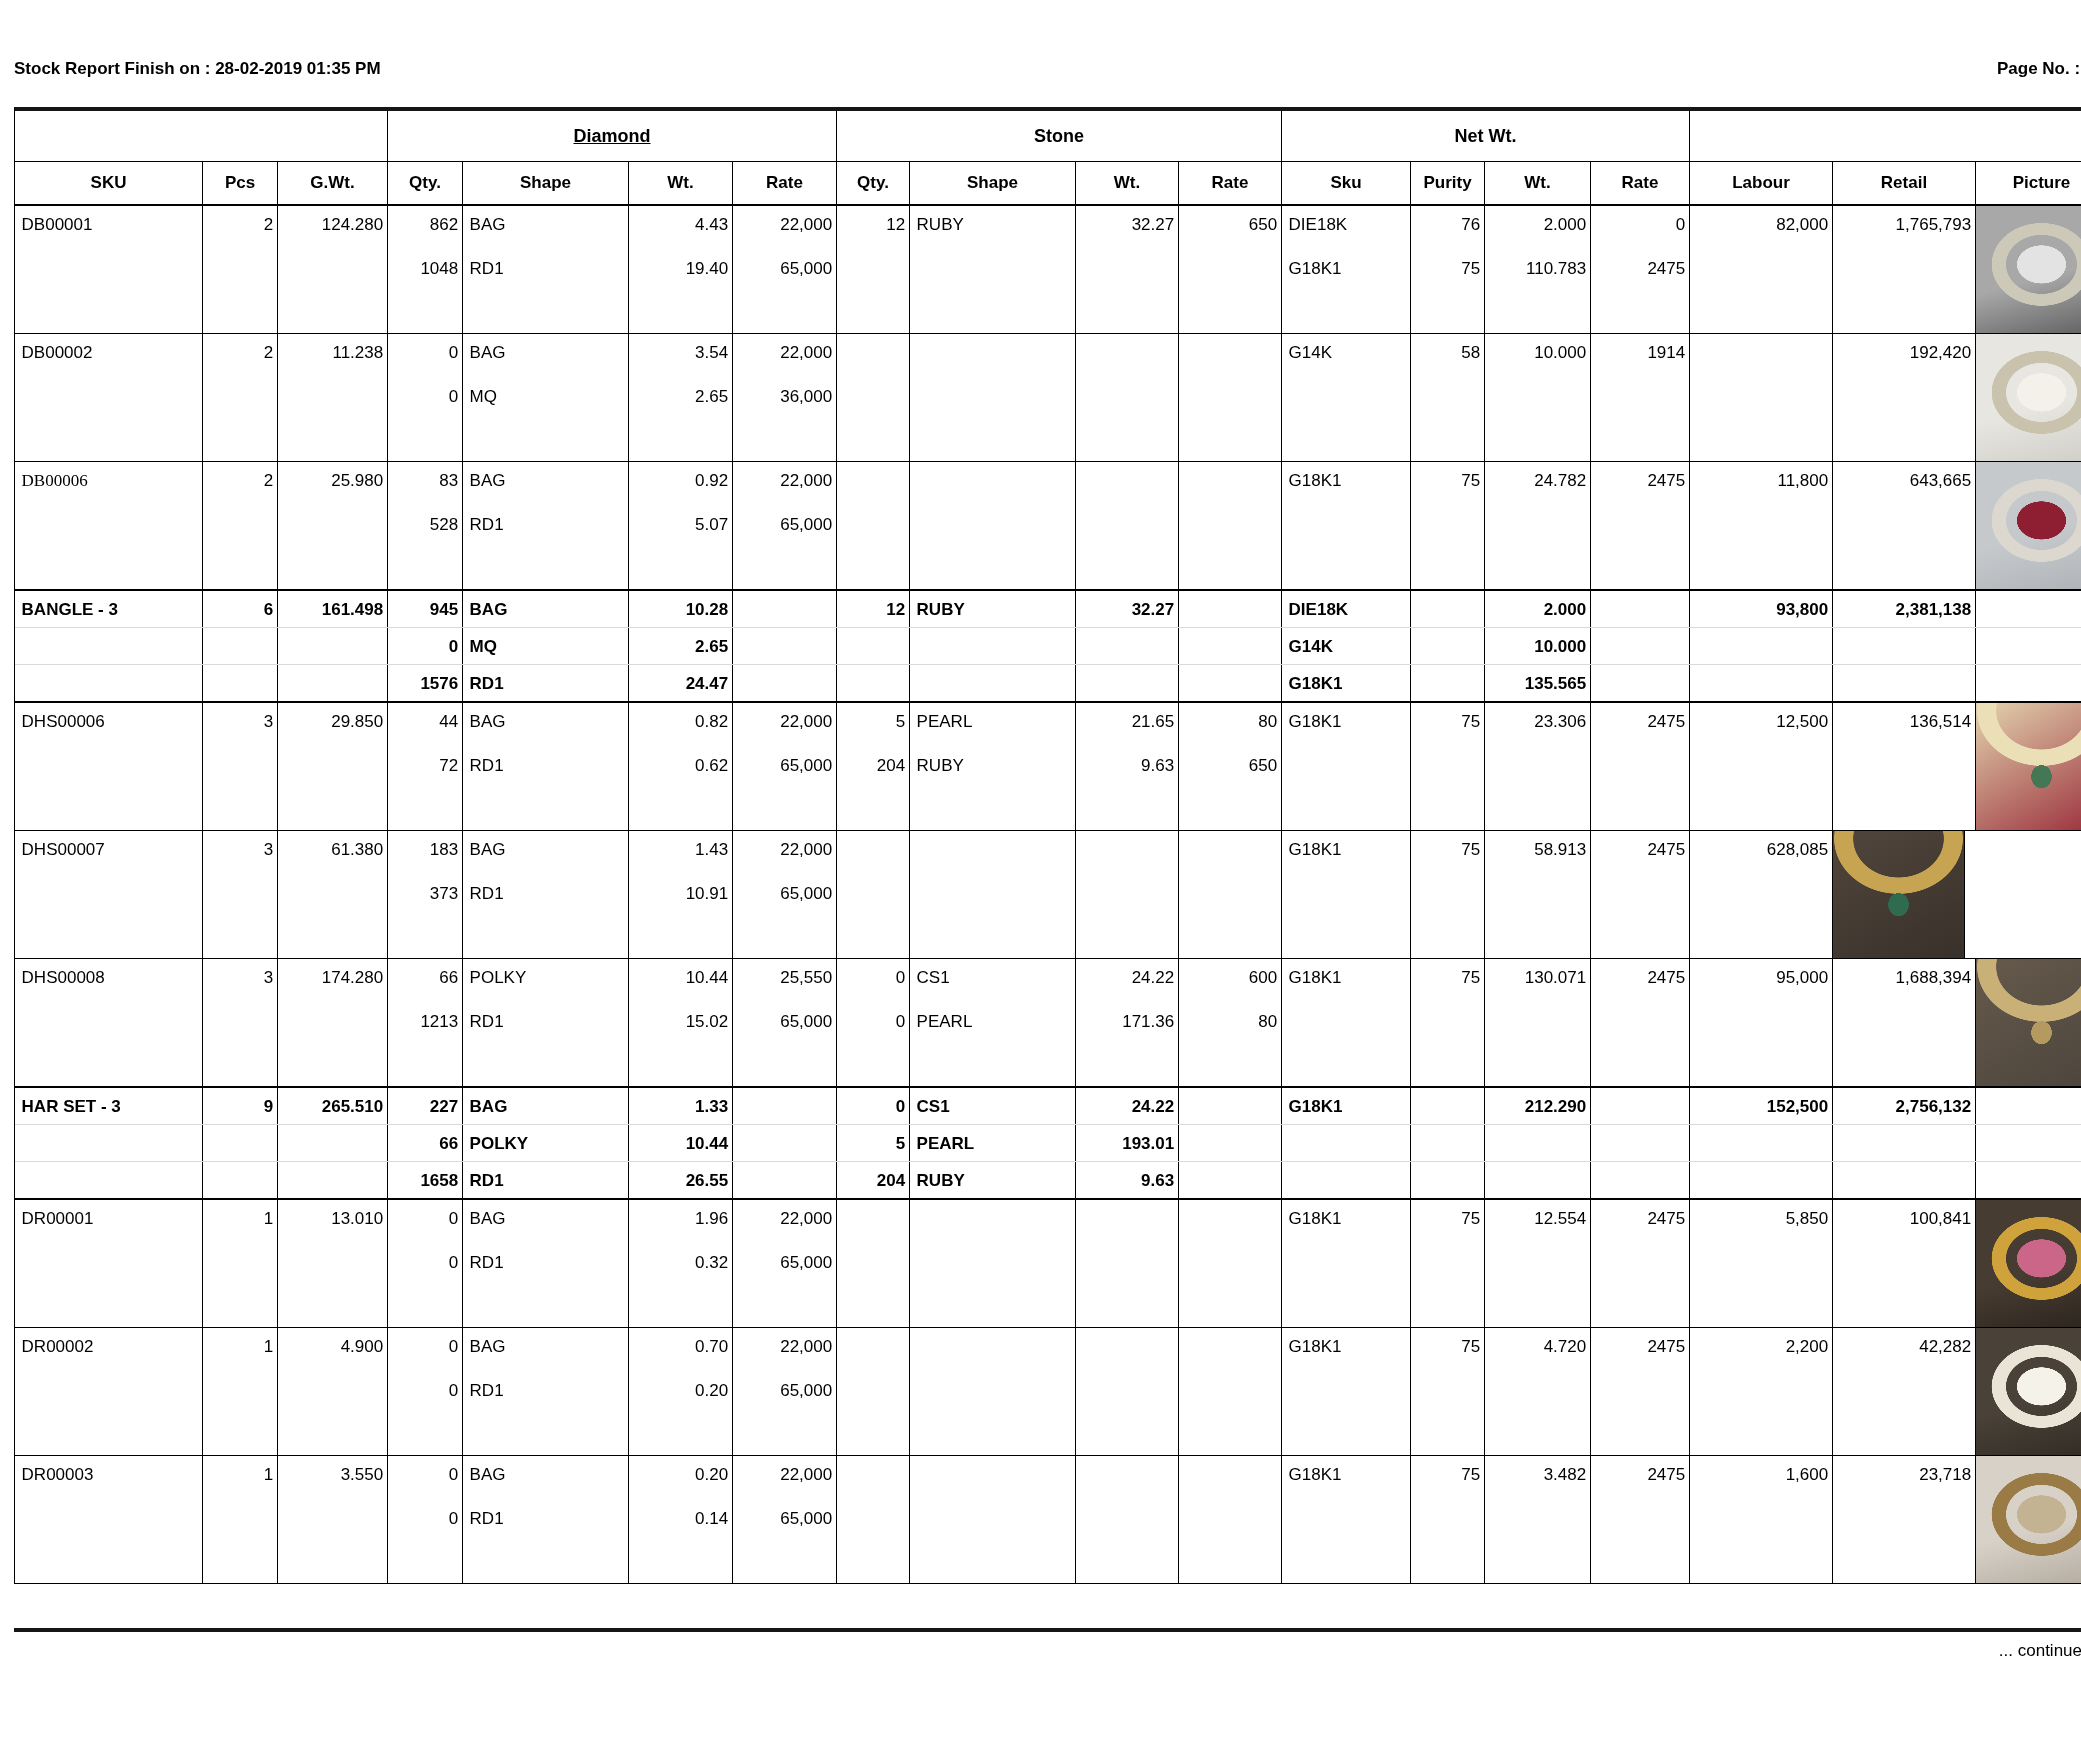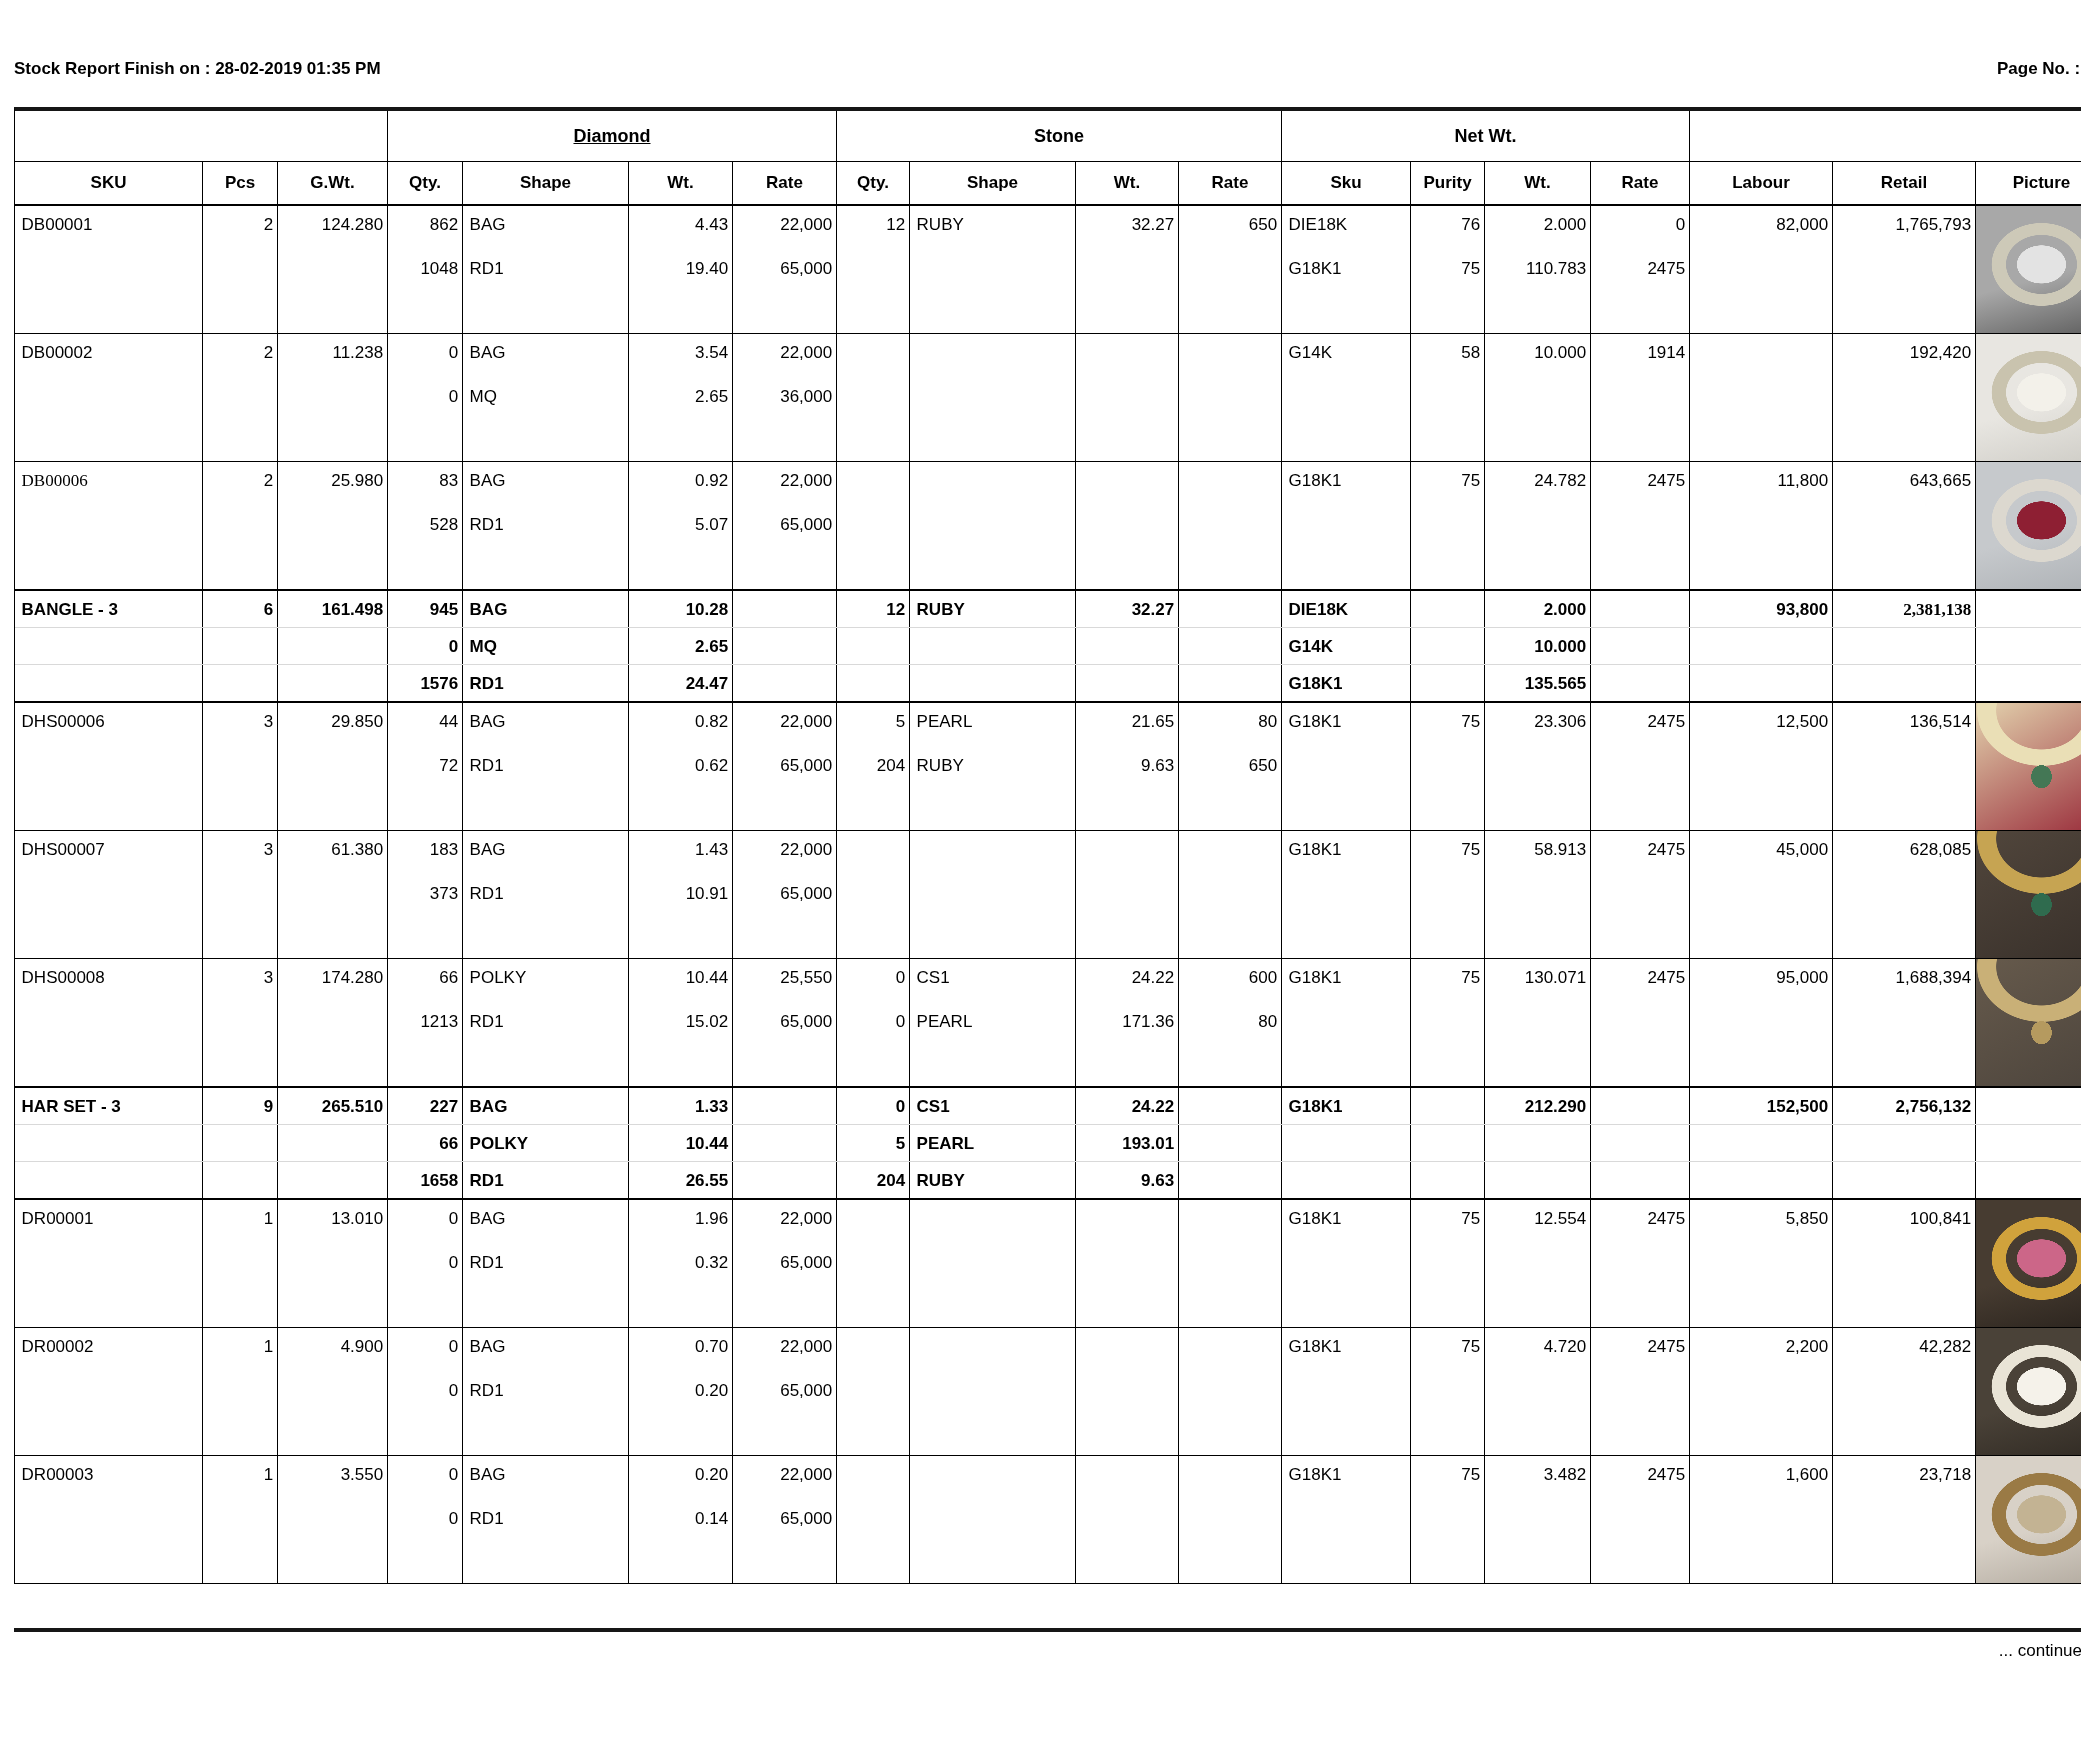--- a/index.html
+++ b/index.html
@@ -282,21 +282,21 @@
           </div>
           <div class="cell" style="width: 106px;">
             <div class="sline a-right">2.000</div>
           </div>
           <div class="cell" style="width: 99px;">
             <div class="sline a-right"></div>
           </div>
           <div class="cell" style="width: 143px;">
             <div class="sline a-right">93,800</div>
           </div>
-          <div class="cell" style="width: 143px; font-family: Liberation Serif, serif;">
+          <div class="cell" style="width: 143px;">
             <div class="sline a-right">2,381,138</div>
           </div>
           <div class="cell" style="width: 132px;">
             <div class="sline a-center"></div>
           </div>
         </div>
         <div class="subrow">
           <div class="cell" style="width: 188px;">
             <div class="sline a-left"></div>
           </div>
@@ -507,23 +507,20 @@
           <div class="line a-left">G18K1</div>
         </div>
         <div class="cell" style="width: 74px;">
           <div class="line a-right">75</div>
         </div>
         <div class="cell" style="width: 106px;">
           <div class="line a-right">58.913</div>
         </div>
         <div class="cell" style="width: 99px;">
           <div class="line a-right">2475</div>
-        </div>
-        <div class="cell" style="width: 143px;">
-          <div class="line a-right">45,000</div>
         </div>
         <div class="cell" style="width: 143px;">
           <div class="line a-right">628,085</div>
         </div>
         <div class="cell" style="width: 132px;">
           <div class="photo" style="background: radial-gradient(13% 15% at 50% 58%, rgb(47, 107, 78) 0px, rgb(47, 107, 78) 60%, rgba(0, 0, 0, 0) 61%), radial-gradient(52% 46% at 50% 6%, rgba(0, 0, 0, 0) 0px, rgba(0, 0, 0, 0) 66%, rgb(198, 164, 82) 67%, rgb(198, 164, 82) 94%, rgba(0, 0, 0, 0) 95%), linear-gradient(150deg, rgb(81, 70, 60) 0%, rgb(56, 48, 42) 100%);"></div>
         </div>
       </div>
       <div class="row thick">
         <div class="cell" style="width: 188px;">

